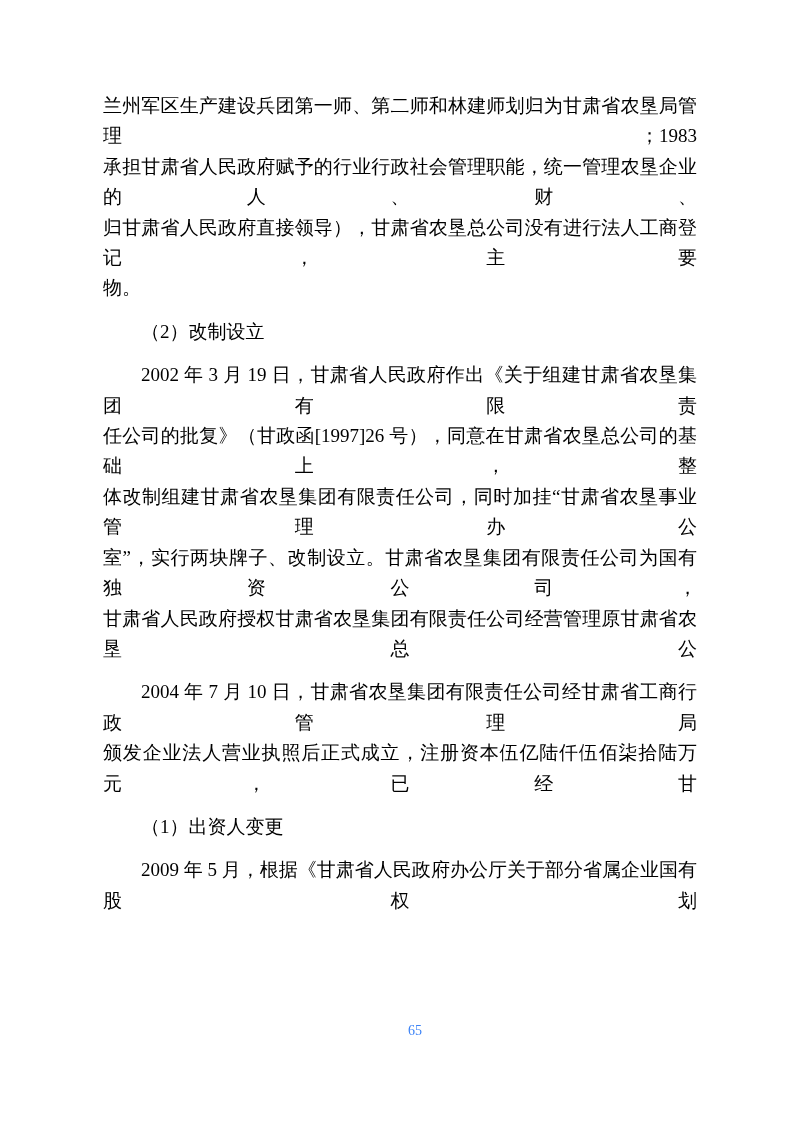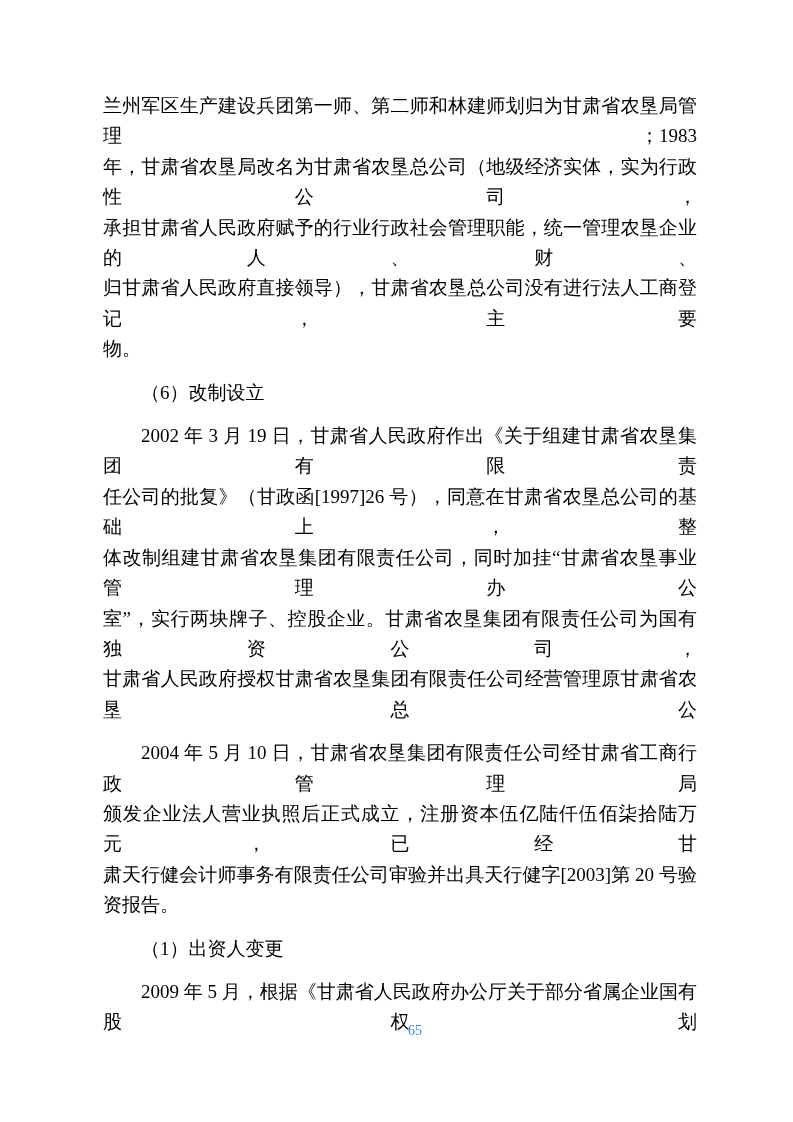--- a/index.html
+++ b/index.html
@@ -54,37 +54,35 @@
     color: #3b82f6;
   }
 </style>
 </head>
 <body>
 
 <div class="page">
   <main class="doc-body" id="doc-body">
       <div class="block para">
         <div class="line">兰州军区生产建设兵团第一师、第二师和林建师划归为甘肃省农垦局管理；1983</div>
-        <div class="line">年，甘肃省农垦局改名为甘肃省农垦总公司（地级经济实体，实为行政性公司，</div>
         <div class="line">承担甘肃省人民政府赋予的行业行政社会管理职能，统一管理农垦企业的人、财、</div>
         <div class="line">归甘肃省人民政府直接领导），甘肃省农垦总公司没有进行法人工商登记，主要</div>
         <div class="line last">物。</div>
       </div>
-      <div class="block heading">（6）改制设立</div>
+      <div class="block heading">（2）改制设立</div>
       <div class="block para">
         <div class="line indent">2002 年 3 月 19 日，甘肃省人民政府作出《关于组建甘肃省农垦集团有限责</div>
         <div class="line">任公司的批复》（甘政函[1997]26 号），同意在甘肃省农垦总公司的基础上，整</div>
         <div class="line">体改制组建甘肃省农垦集团有限责任公司，同时加挂“甘肃省农垦事业管理办公</div>
-        <div class="line">室”，实行两块牌子、控股企业。甘肃省农垦集团有限责任公司为国有独资公司，</div>
+        <div class="line">室”，实行两块牌子、改制设立。甘肃省农垦集团有限责任公司为国有独资公司，</div>
         <div class="line">甘肃省人民政府授权甘肃省农垦集团有限责任公司经营管理原甘肃省农垦总公</div>
       </div>
       <div class="block para">
-        <div class="line indent">2004 年 5 月 10 日，甘肃省农垦集团有限责任公司经甘肃省工商行政管理局</div>
+        <div class="line indent">2004 年 7 月 10 日，甘肃省农垦集团有限责任公司经甘肃省工商行政管理局</div>
         <div class="line">颁发企业法人营业执照后正式成立，注册资本伍亿陆仟伍佰柒拾陆万元，已经甘</div>
-        <div class="line last">肃天行健会计师事务有限责任公司审验并出具天行健字[2003]第 20 号验资报告。</div>
       </div>
       <div class="block heading">（1）出资人变更</div>
       <div class="block para">
         <div class="line indent">2009 年 5 月，根据《甘肃省人民政府办公厅关于部分省属企业国有股权划</div>
       </div>
     </main>
   <footer class="page-footer">
     <span>65</span>
   </footer>
 </div>

